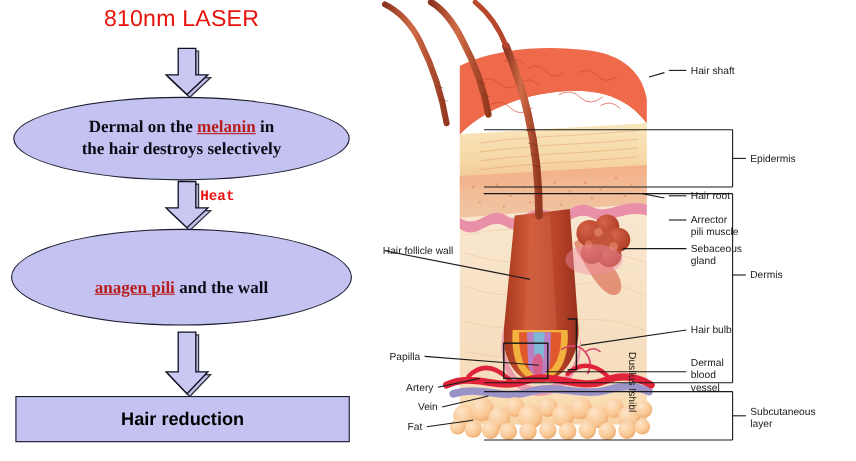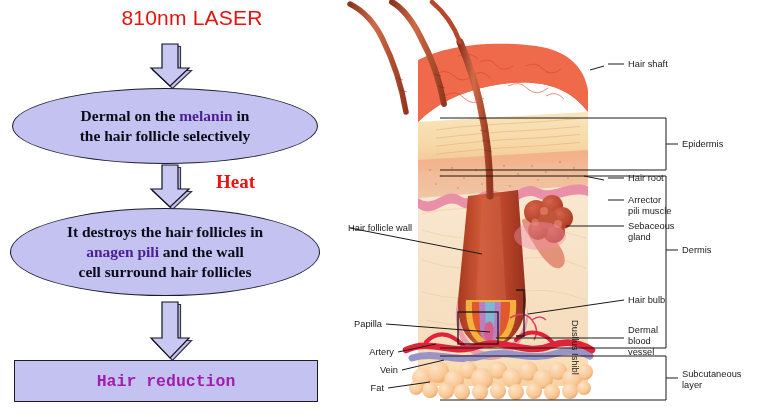--- a/index.html
+++ b/index.html
@@ -6,59 +6,59 @@
   body{width:778px;height:419px;overflow:hidden;
        font-family:"Liberation Sans", sans-serif;}
   #root{position:relative;width:778px;height:419px;background:#fff;}
 
   
   #flow{position:absolute;left:0;top:0;width:340px;height:419px;}
 
   .title-laser{
     position:absolute;left:0;top:6px;width:330px;text-align:center;
     font-family:"Liberation Sans", sans-serif;
-    font-size:21px;font-weight:400;color:#e8120c;letter-spacing:.2px;padding-left:27px;
+    font-size:21px;font-weight:400;color:#e8120c;letter-spacing:.2px;
   }
 
   
   .barrow{position:absolute;width:44px;height:46px;}
   .barrow svg{display:block;overflow:visible;}
 
   
   .ellipse{
     position:absolute;border:1.3px solid #1b1b2e;border-radius:50%;
     background:#c3c2f0;
     display:flex;align-items:center;justify-content:center;
     box-sizing:border-box;
   }
   .ellipse .etext{
     font-family:"Liberation Serif", serif;
     font-weight:bold;color:#0b0b17;text-align:center;line-height:1.28;
     padding:0 30px;
   }
-  .red{color:#4c1d95;}
+  .red{color:#b91c1c;text-decoration:underline;}
   #ell1{left:12px;top:88px;width:306px;height:76px;}
   #ell1 .etext{font-size:15.5px;}
   #ell2{left:10px;top:208px;width:310px;height:88px;}
   #ell2 .etext{font-size:15.5px;padding:0 22px;}
 
   .heat{
     position:absolute;left:182px;top:171px;
-    font-family:Liberation Serif, serif;
-    font-size:19px;font-weight:bold;color:#ee1111;margin-left:34px;
+    font-family:Liberation Mono, monospace;
+    font-size:13px;font-weight:bold;color:#ee1111;
   }
 
   .resultbox{
     position:absolute;left:14px;top:360px;width:304px;height:42px;
     background:#c3c2f0;border:1.3px solid #1b1b2e;box-sizing:border-box;
     display:flex;align-items:center;justify-content:center;
   }
   .resultbox .btext{
-    font-family:Liberation Mono, monospace;font-weight:bold;
-    font-size:16.5px;color:#a21caf;
+    font-family:Liberation Sans, sans-serif;font-weight:bold;
+    font-size:16.5px;color:#000000;
   }
 
   
   #anat{position:absolute;left:340px;top:0;width:438px;height:419px;}
   #anat svg{display:block;}
   .lbl{
     font-family:"Liberation Sans", sans-serif;
     font-size:9.3px;fill:#1a1a1a;
   }
   .lead{stroke:#1a1a1a;stroke-width:1;fill:none;}
@@ -76,38 +76,37 @@
     <div class="barrow" style="left:148px;top:42px;">
       <svg width="44" height="46" viewBox="0 0 44 46">
         <polygon points="14,2 30,2 30,26 41,26 22,44 3,26 14,26" fill="#b9b7e6" stroke="#111122" stroke-width="1.2" transform="translate(2.5,2.5)" opacity="0.85"></polygon>
         <polygon points="14,2 30,2 30,26 41,26 22,44 3,26 14,26" fill="#c9c8f2" stroke="#111122" stroke-width="1.2"></polygon>
       </svg>
     </div>
 
     <div class="ellipse" id="ell1">
       <div class="etext">
         <span>Dermal on the </span><span class="red">melanin</span><span> in</span><br>
-        <span>the hair follicle selectively</span>
+        <span>the hair destroys selectively</span>
       </div>
     </div>
 
     <div class="barrow" style="left:148px;top:163px;">
       <svg width="44" height="46" viewBox="0 0 44 46">
         <polygon points="14,2 30,2 30,26 41,26 22,44 3,26 14,26" fill="#b9b7e6" stroke="#111122" stroke-width="1.2" transform="translate(2.5,2.5)" opacity="0.85"></polygon>
         <polygon points="14,2 30,2 30,26 41,26 22,44 3,26 14,26" fill="#c9c8f2" stroke="#111122" stroke-width="1.2"></polygon>
       </svg>
     </div>
 
     <div class="heat">Heat</div>
 
     <div class="ellipse" id="ell2">
       <div class="etext">
-        <span>It destroys the hair follicles in</span><br>
+        <br>
         <span class="red">anagen pili</span><span> and the wall</span><br>
-        <span>cell surround hair follicles</span>
       </div>
     </div>
 
     <div class="barrow" style="left:148px;top:300px;">
       <svg width="44" height="60" viewBox="0 0 44 60">
         <polygon points="14,2 30,2 30,38 41,38 22,58 3,38 14,38" fill="#b9b7e6" stroke="#111122" stroke-width="1.2" transform="translate(2.5,2.5)" opacity="0.85"></polygon>
         <polygon points="14,2 30,2 30,38 41,38 22,58 3,38 14,38" fill="#c9c8f2" stroke="#111122" stroke-width="1.2"></polygon>
       </svg>
     </div>
 

